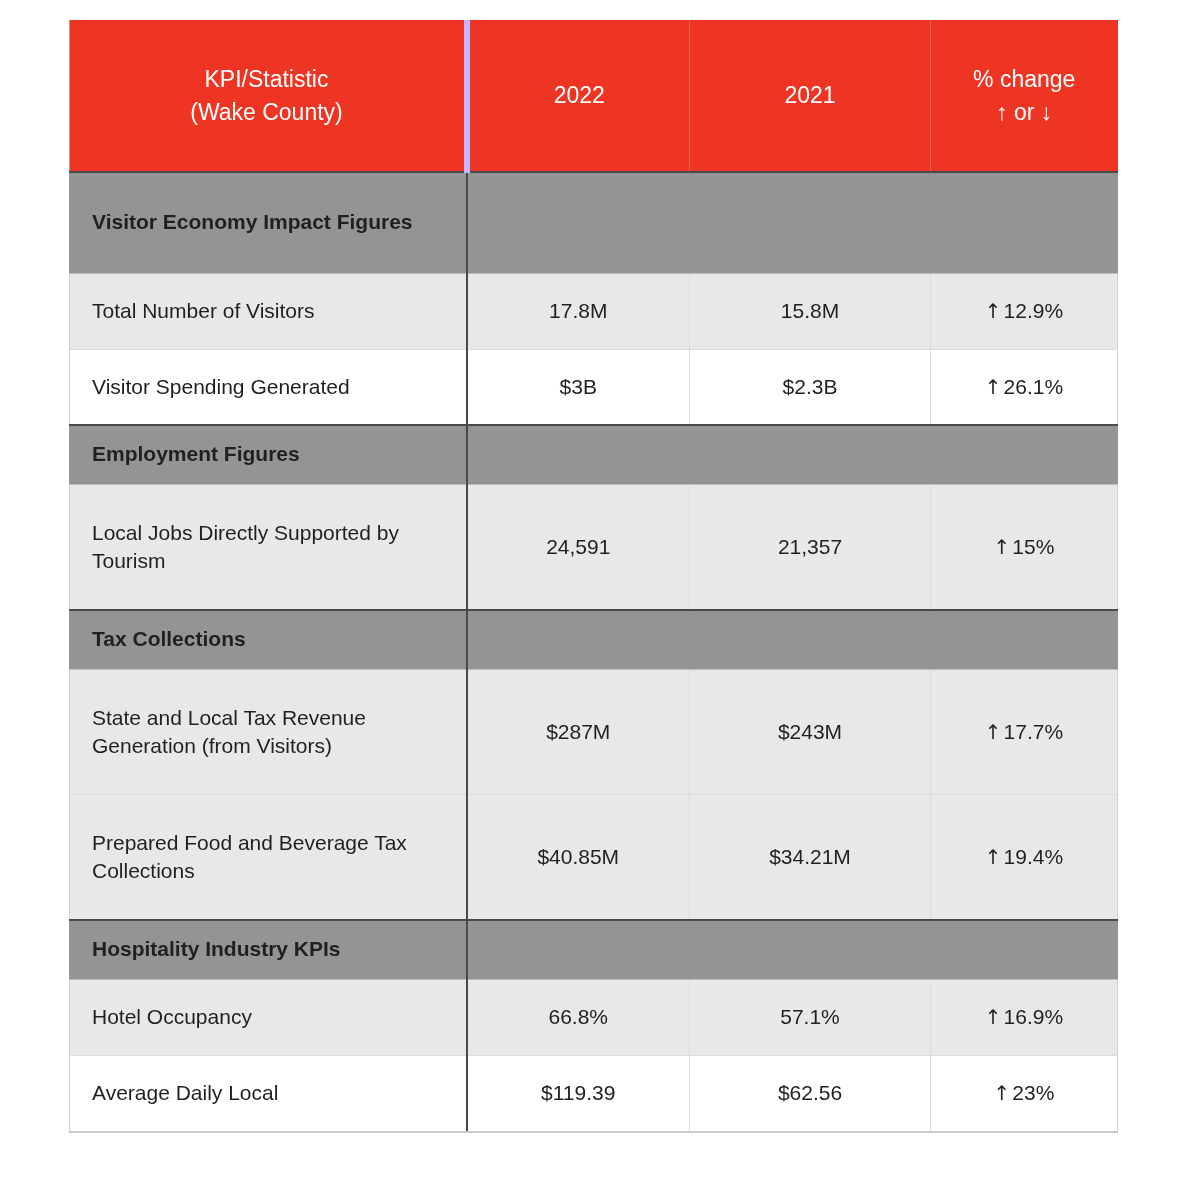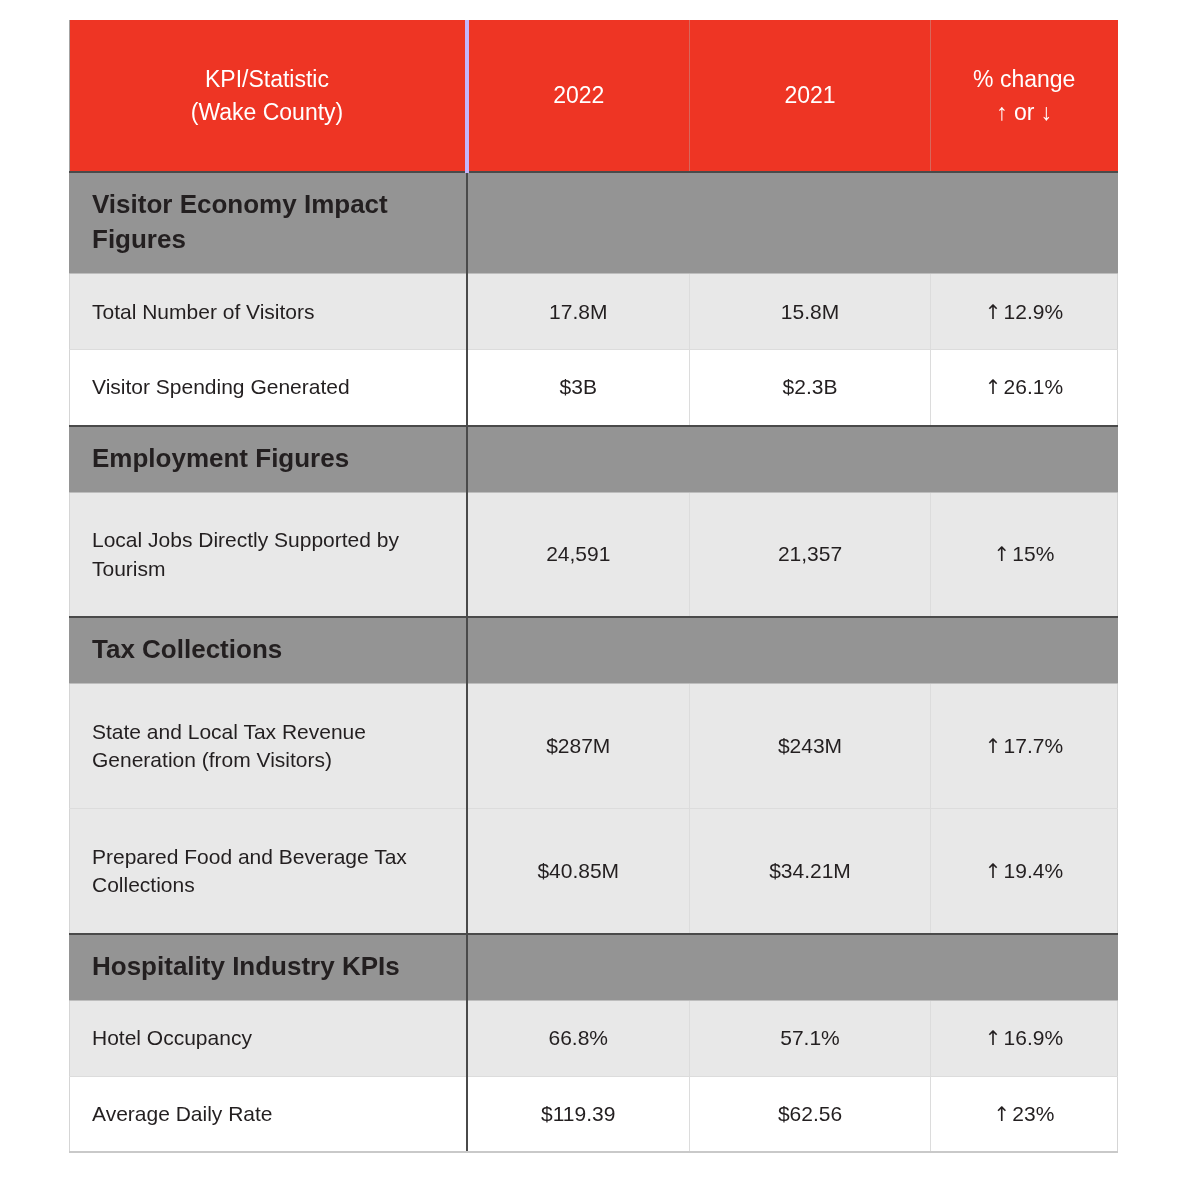--- a/index.html
+++ b/index.html
@@ -43,38 +43,38 @@
     font-size: 23px;
     line-height: 1.42;
     text-align: center;
     vertical-align: middle;
     height: 152px;
     padding: 0 10px;
     border: none;
     box-sizing: border-box;
   }
   tr.header-row > th.divider-strong {
-    border-left: 4px solid #c4b5fd;
+    border-left: 6px solid #c4b5fd;
   }
   tr.header-row > th.divider-light {
     border-left: 1px solid #d7685c;
   }
   tr.header-row > th .hdr-line { display: block; }
 
   
   tr.section-row > td {
     background: #949494;
     border-top: 2px solid #4a4a4a;
     border-bottom: 1px solid #bdbdbd;
     box-sizing: border-box;
   }
   tr.section-row > td.section-label {
     color: #231f20;
     font-weight: bold;
-    font-size: 26px;
+    font-size: 21px;
     line-height: 1.35;
     text-align: left;
     vertical-align: middle;
     padding: 14px 18px 16px 22px;
     border-right: 2px solid #4a4a4a;
   }
   tr.section-row > td.section-blank {
     padding: 0;
   }
 
@@ -199,20 +199,20 @@
           <td class="section-label">Hospitality Industry KPIs</td>
           <td class="section-blank" colspan="3"></td>
         </tr>
         <tr class="data-row shade-light h-small">
           <td class="cell-label">Hotel Occupancy</td>
           <td class="cell-num">66.8%</td>
           <td class="cell-num">57.1%</td>
           <td class="cell-num cell-change"><span class="arrow-glyph">↑</span><span>16.9%</span></td>
         </tr>
         <tr class="data-row shade-white h-small last-row">
-          <td class="cell-label">Average Daily Rate</td>
+          <td class="cell-label">Average Daily Local</td>
           <td class="cell-num">$119.39</td>
           <td class="cell-num">$62.56</td>
           <td class="cell-num cell-change"><span class="arrow-glyph">↑</span><span>23%</span></td>
         </tr>
       </tbody>
   </table>
 </div>
 
 </body></html>

